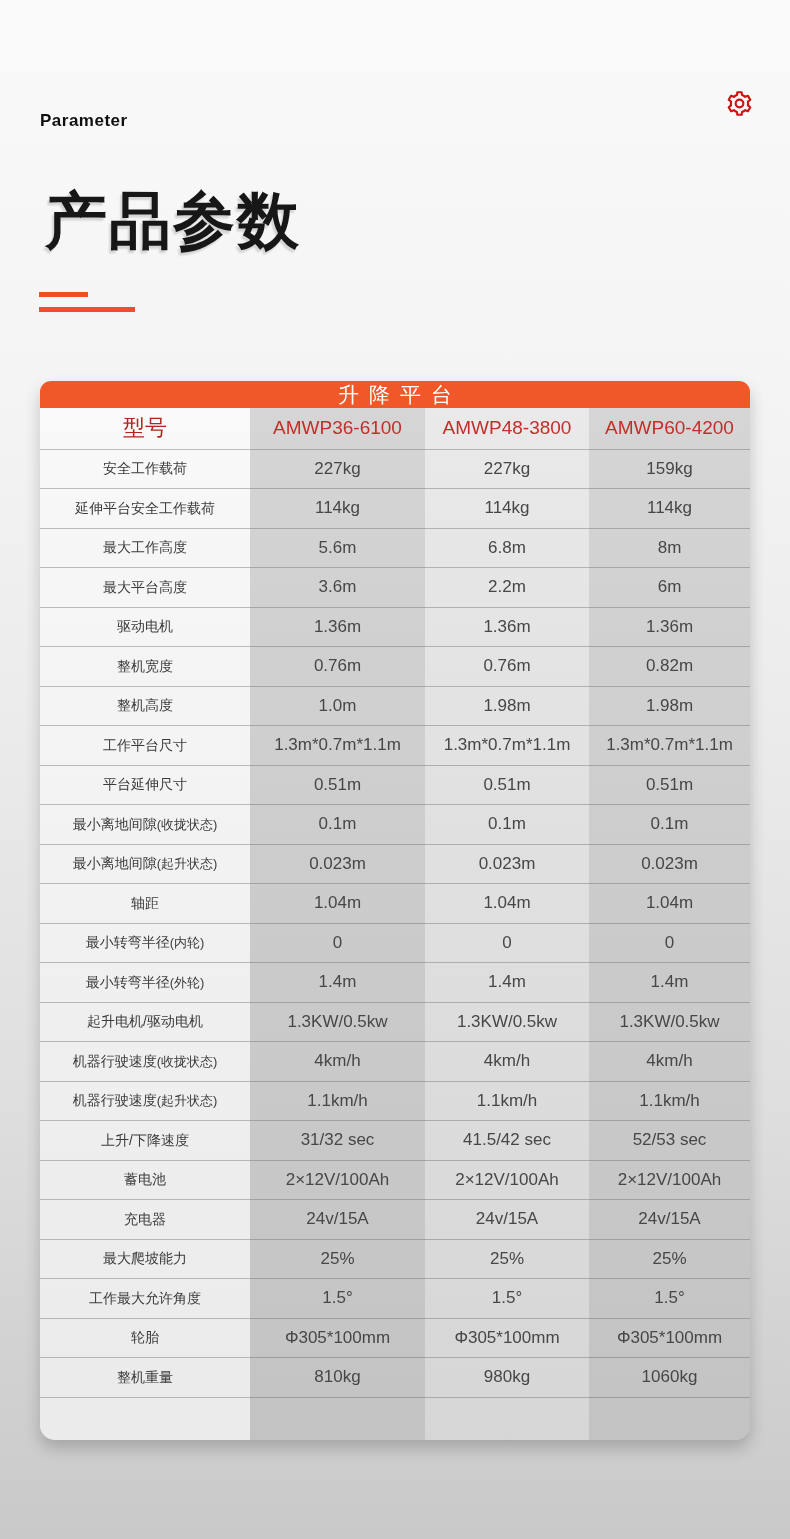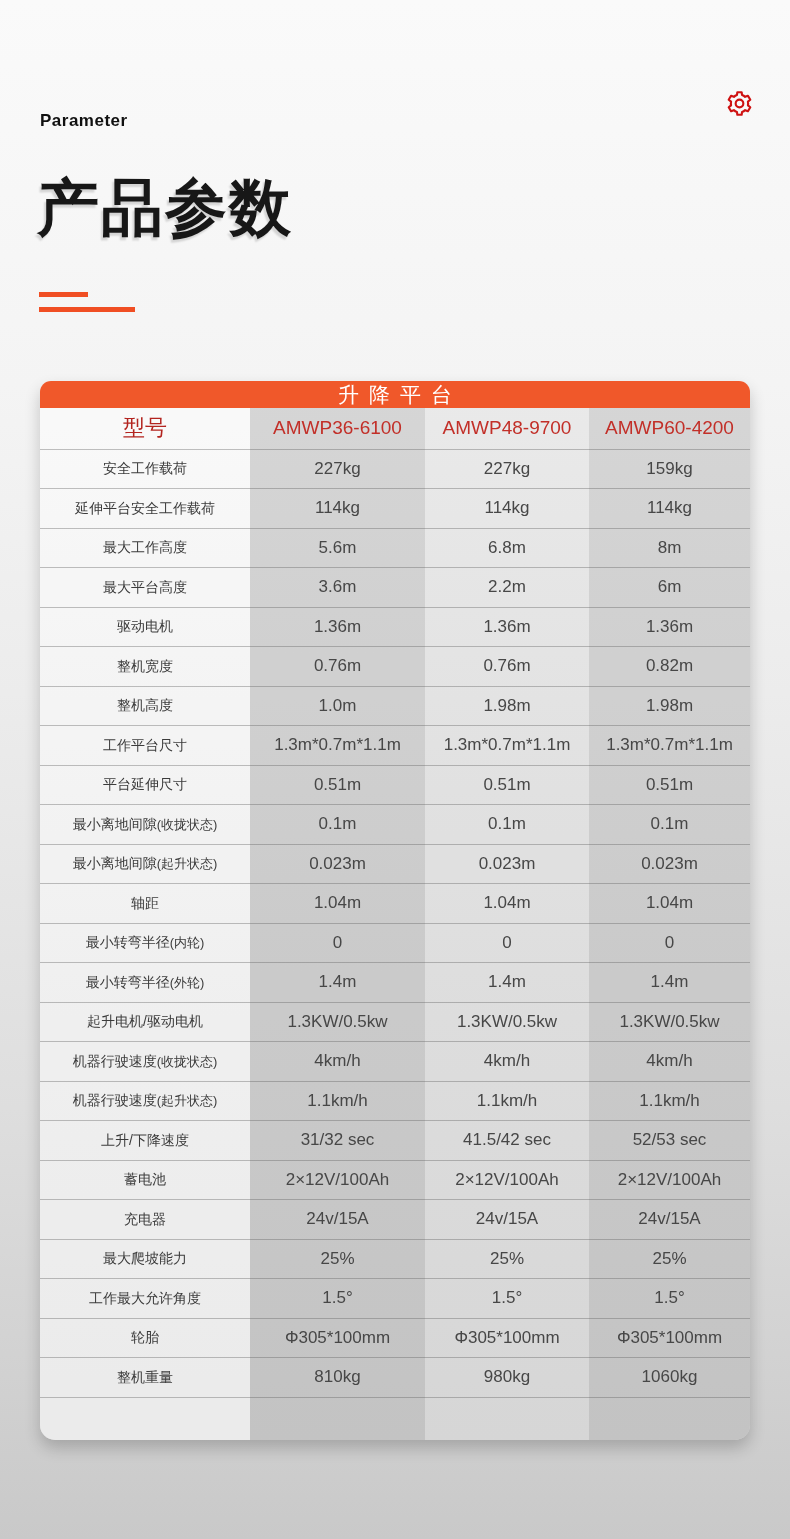--- a/index.html
+++ b/index.html
@@ -13,25 +13,24 @@
     background:linear-gradient(180deg,#fafafa 0%,#f4f4f4 25%,#ececec 45%,#dedede 72%,#c9c9c9 100%);
   }
   
   .eyebrow{
     position:absolute;left:40px;top:90px;
     font-size:17px;font-weight:bold;color:#101010;letter-spacing:0.5px;margin-top:21px;
   }
   .gear{position:absolute;right:37px;top:90px;width:27px;height:27px;}
   .gear svg{display:block;width:100%;height:100%;}
   .big-title{
-    position:absolute;left:37px;top:180px;margin:0;
+    position:absolute;left:37px;top:180px;margin:8px;
     font-size:62px;line-height:66px;font-weight:900;color:#171717;
     letter-spacing:2px;
     text-shadow:-2px 3px 2px rgba(0,0,0,0.14);
-    font-family:Liberation Mono, monospace;
   }
   .accent-line{position:absolute;height:5px;background:#f04e23;}
   .accent-line.short{left:39px;top:292px;width:49px;}
   .accent-line.long{left:39px;top:307px;width:96px;}
   
   .card{
     position:absolute;left:40px;top:381px;width:710px;
     border-radius:11px 11px 15px 15px;overflow:hidden;
     background:linear-gradient(180deg,#f7f7f7 0%,#e9e9e9 60%,#e2e2e2 100%);
     box-shadow:0 8px 16px rgba(0,0,0,0.20);
@@ -89,21 +88,21 @@
       <colgroup>
           <col class="c1">
           <col class="c2">
           <col class="c3">
           <col class="c4">
         </colgroup>
       <thead>
         <tr>
           <th class="cc1 model-label">型号</th>
           <th class="cc2 model-name">AMWP36-6100</th>
-          <th class="cc3 model-name">AMWP48-9700</th>
+          <th class="cc3 model-name">AMWP48-3800</th>
           <th class="cc4 model-name">AMWP60-4200</th>
         </tr>
       </thead>
       <tbody>
           <tr>
     <th class="cc1"><span class="row-label">安全工作载荷</span><span class="row-note"></span></th>
     <td class="cc2 cell-value">227kg</td>
     <td class="cc3 cell-value">227kg</td>
     <td class="cc4 cell-value">159kg</td>
   </tr>

